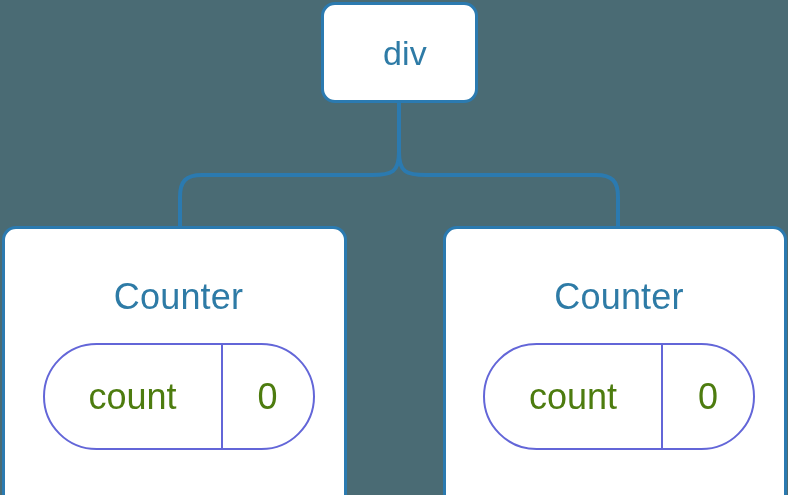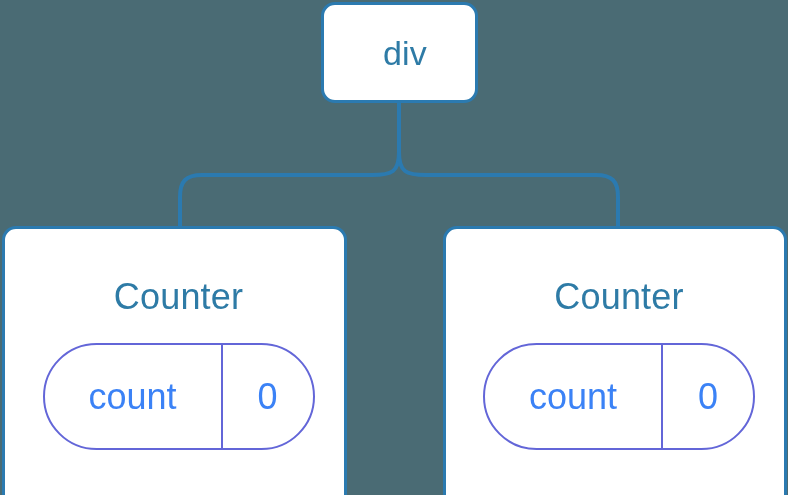--- a/index.html
+++ b/index.html
@@ -96,21 +96,21 @@
   .pill-left {
     width: 176px;
   }
   .pill-right {
     width: 90px;
   }
   .pill-cell {
     display: flex;
     align-items: center;
     justify-content: center;
-    color: #3b82f6;
+    color: #4d7c0f;
     font-size: 36px;
     line-height: 1;
     white-space: nowrap;
     user-select: none;
   }
   .pill-key {
     border-right: 2px solid #6366d8;
   }
 </style>
 </head>

